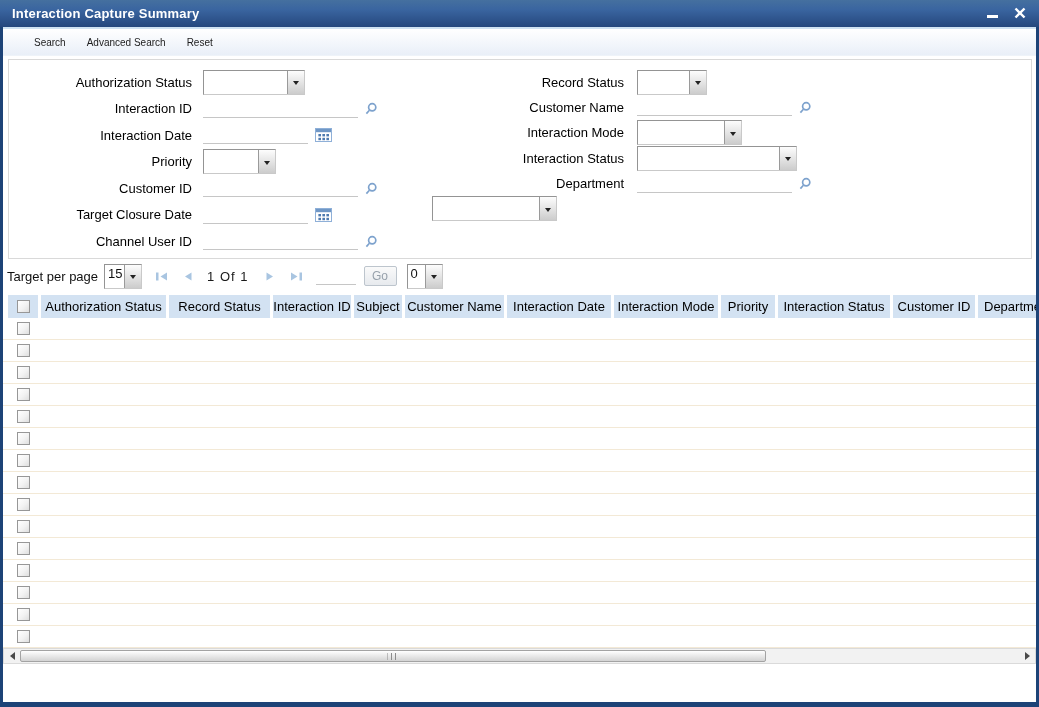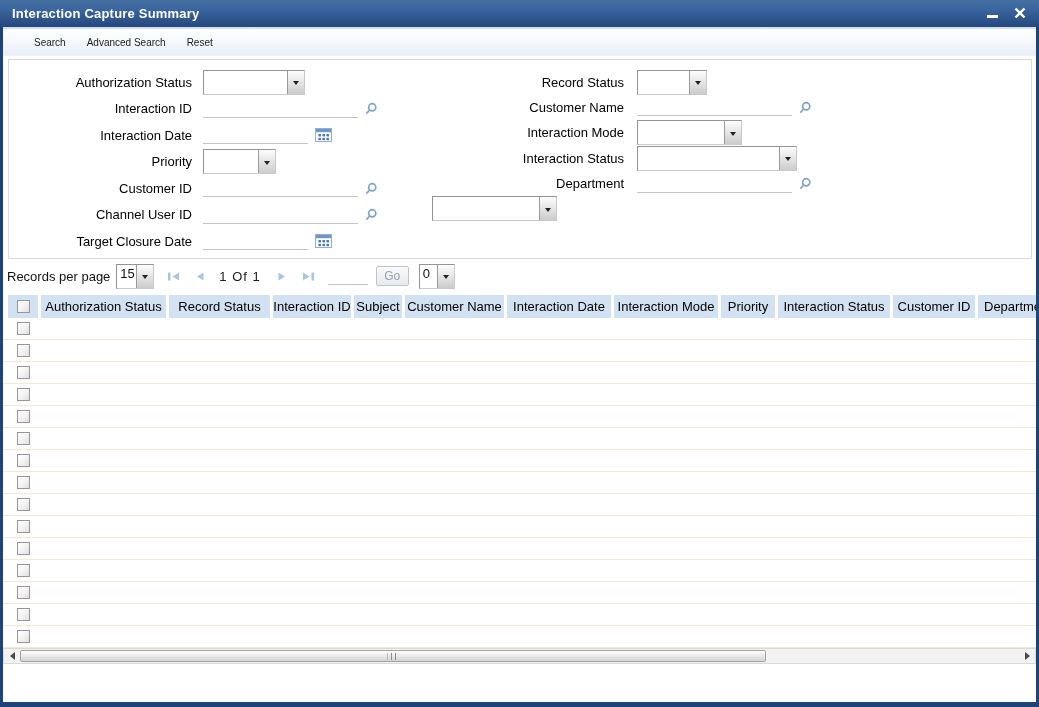--- a/index.html
+++ b/index.html
@@ -160,45 +160,45 @@
       <label class="flabel">Customer ID</label>
       <input class="uline w155" value="" style="">
       <span class="iconbtn">
         <svg width="13" height="13" viewBox="0 0 13 13">
           <circle cx="7.2" cy="5.3" r="3.6" fill="none" stroke="#7da2cd" stroke-width="1.7"></circle>
           <line x1="4.4" y1="8.3" x2="1.4" y2="11.6" stroke="#7da2cd" stroke-width="1.7"></line>
         </svg>
       </span>
     </div>
     <div class="frow">
-      <label class="flabel">Channel User ID</label>
-      <input class="uline w155" value="" style="">
-      <span class="iconbtn">
-        <svg width="13" height="13" viewBox="0 0 13 13">
-          <circle cx="7.2" cy="5.3" r="3.6" fill="none" stroke="#7da2cd" stroke-width="1.7"></circle>
-          <line x1="4.4" y1="8.3" x2="1.4" y2="11.6" stroke="#7da2cd" stroke-width="1.7"></line>
-        </svg>
-      </span>
-    </div>
-    <div class="frow">
       <label class="flabel">Target Closure Date</label>
       <input class="uline w105" value="" style="">
       <span class="iconbtn">
         <svg width="17" height="14" viewBox="0 0 17 14">
           <rect x="0.5" y="0.5" width="16" height="13" fill="#ffffff" stroke="#8fb0d8"></rect>
           <rect x="1" y="1" width="15" height="3.2" fill="#6f97c6"></rect>
           <rect x="3.4" y="6" width="2.6" height="2.4" fill="#4f7bb0"></rect>
             <rect x="7.4" y="6" width="2.6" height="2.4" fill="#4f7bb0"></rect>
             <rect x="11.4" y="6" width="2.6" height="2.4" fill="#4f7bb0"></rect>
           <rect x="3.4" y="9.8" width="2.6" height="2.4" fill="#4f7bb0"></rect>
             <rect x="7.4" y="9.8" width="2.6" height="2.4" fill="#4f7bb0"></rect>
             <rect x="11.4" y="9.8" width="2.6" height="2.4" fill="#4f7bb0"></rect>
         </svg>
       </span>
     </div>
+    <div class="frow">
+      <label class="flabel">Channel User ID</label>
+      <input class="uline w155" value="" style="">
+      <span class="iconbtn">
+        <svg width="13" height="13" viewBox="0 0 13 13">
+          <circle cx="7.2" cy="5.3" r="3.6" fill="none" stroke="#7da2cd" stroke-width="1.7"></circle>
+          <line x1="4.4" y1="8.3" x2="1.4" y2="11.6" stroke="#7da2cd" stroke-width="1.7"></line>
+        </svg>
+      </span>
+    </div>
   </div>
 
   <div class="fcol" id="fcol-right">
     <div class="frow">
       <label class="flabel">Record Status</label>
       <div class="combo cw70">
         <span class="combo-val"></span>
         <span class="combo-btn">
             <span class="tri"></span>
           </span>
@@ -246,21 +246,21 @@
       <div class="combo cw125">
         <span class="combo-val"></span>
         <span class="combo-btn">
             <span class="tri"></span>
           </span>
       </div>
     </div>
   </div>
 
   <div id="pager">
-    <span class="lbl">Records per page</span>
+    <span class="lbl">Target per page</span>
     <div class="combo cw38">
       <span class="combo-val">15</span>
       <span class="combo-btn">
           <span class="tri"></span>
         </span>
     </div>
     <span class="pgicon" id="pg-first">
       <svg width="13" height="11" viewBox="0 0 13 11">
         <rect x="1" y="1.5" width="2.5" height="8" fill="#a9c5e1"></rect>
         <path d="M12 1.5 L5.5 5.5 L12 9.5 Z" fill="#a9c5e1"></path>

